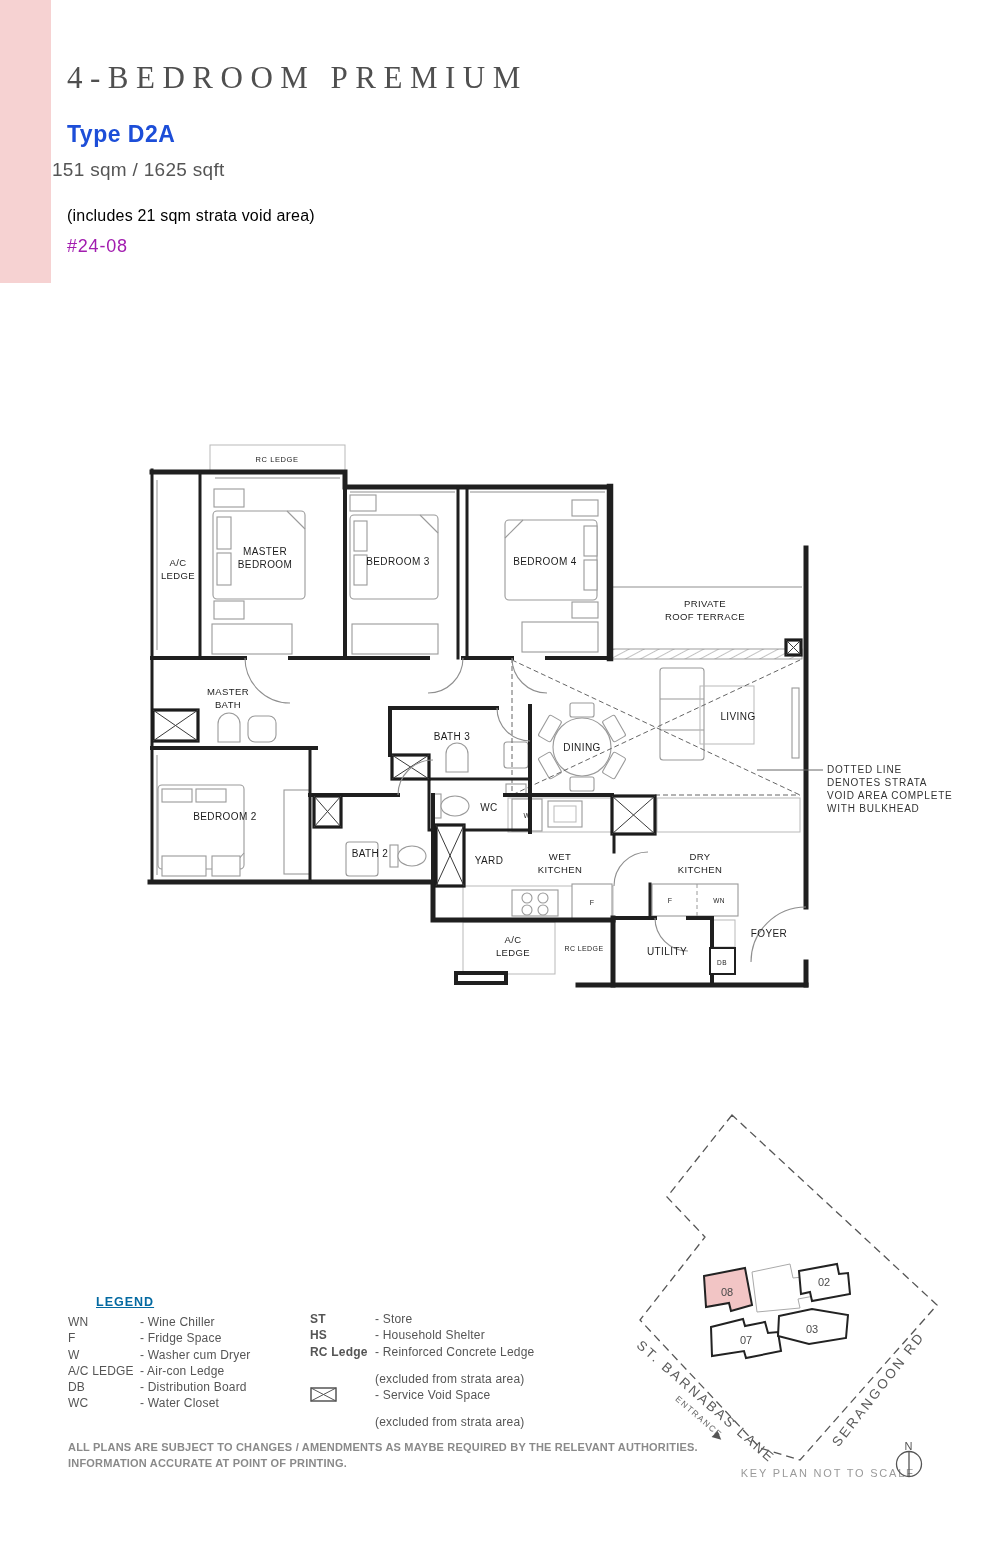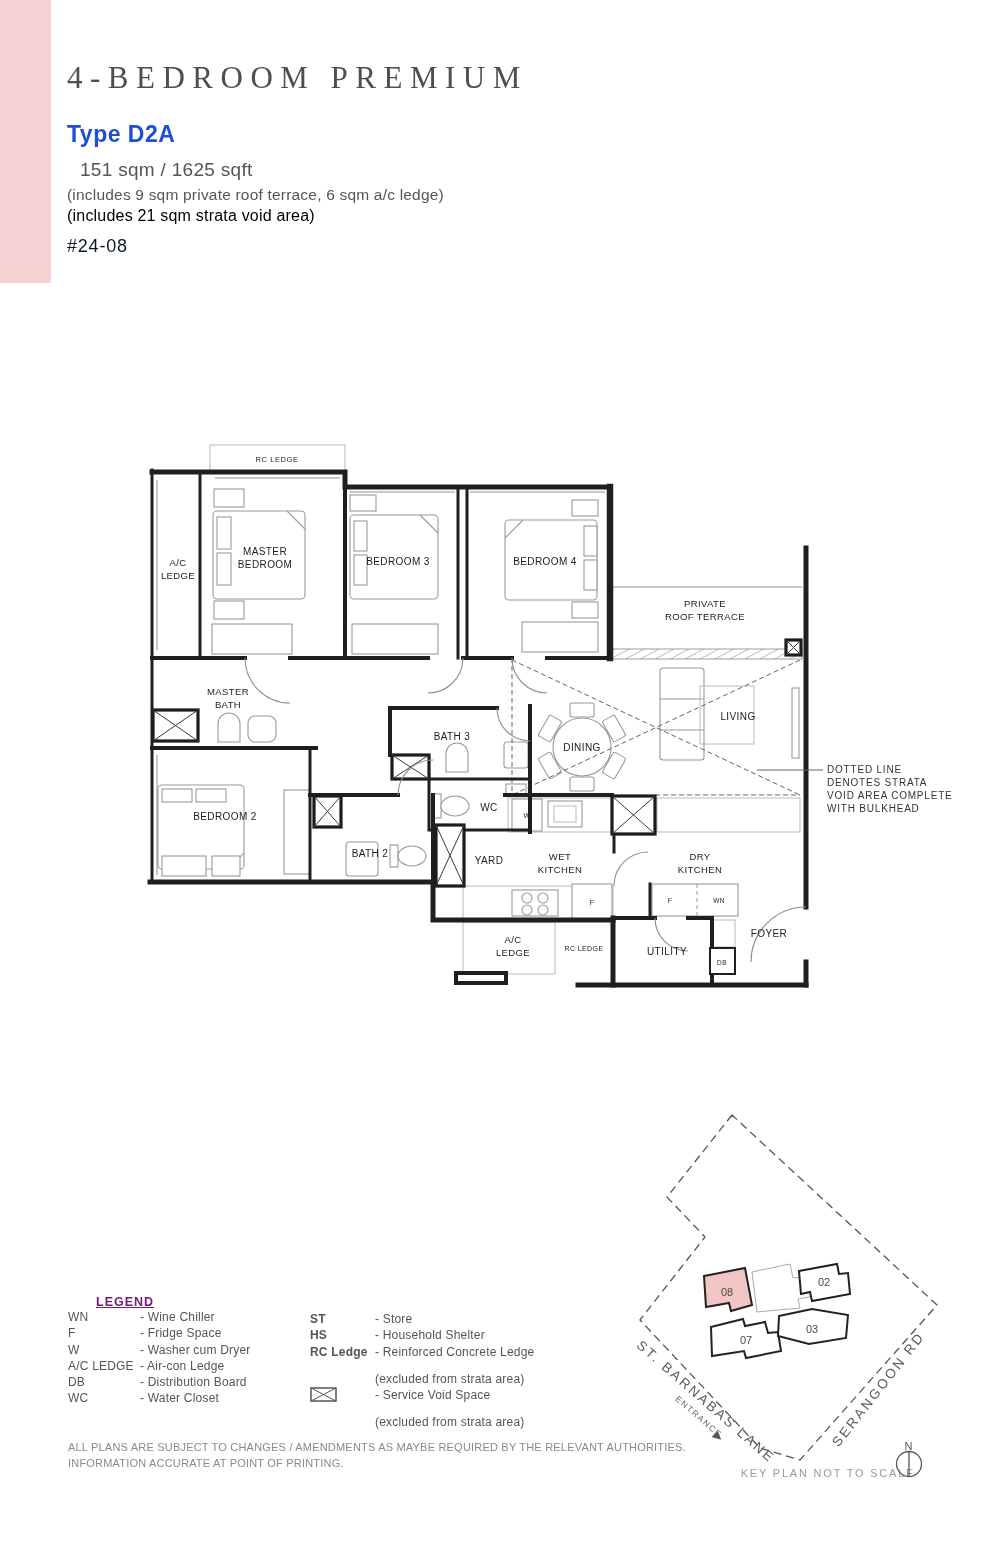--- a/index.html
+++ b/index.html
@@ -2,24 +2,24 @@
 <html><head>
 <meta charset="utf-8">
 <style>
   html,body{margin:0;padding:0;background:#fff;}
   .page{position:relative;width:1000px;height:1535px;background:#fff;overflow:hidden;
         font-family:"Liberation Sans",sans-serif;color:#444;}
   .pink-block{position:absolute;left:0;top:0;width:51px;height:283px;background:#f6d2d2;}
   .hdr-title{position:absolute;left:67px;top:60px;font-family:"Liberation Serif",serif;
         font-size:31px;font-weight:400;letter-spacing:7.5px;color:#4f4f4f;}
   .hdr-type{position:absolute;left:67px;top:121px;font-size:23px;font-weight:700;color:#1d4ed8;letter-spacing:.5px;}
-  .hdr-area{position:absolute;left:80px;top:159px;font-size:19px;color:#555;letter-spacing:.3px;}
+  .hdr-area{position:absolute;left:52px;top:159px;font-size:19px;color:#555;letter-spacing:.3px;}
   .hdr-note1{position:absolute;left:67px;top:186px;font-size:15.5px;color:#555;letter-spacing:.2px;}
   .hdr-note2{position:absolute;left:67px;top:207px;font-size:16px;color:#000000;letter-spacing:.2px;}
-  .hdr-unit{position:absolute;left:67px;top:236px;font-size:18px;color:#0f172a;letter-spacing:.8px;}
+  .hdr-unit{position:absolute;left:67px;top:236px;font-size:18px;color:#a21caf;letter-spacing:.8px;}
 
   svg{position:absolute;overflow:visible;}
   .wall{stroke:#1f1f1f;fill:none;stroke-linecap:square;}
   .w6{stroke-width:6.5;} .w5{stroke-width:5;} .w4{stroke-width:4;} .w3{stroke-width:3;}
   .thin{stroke:#8f8f8f;stroke-width:1;fill:none;}
   .furn{stroke:#9a9a9a;stroke-width:1.1;fill:#fff;}
   .lfurn{stroke:#b9b9b9;stroke-width:1;fill:none;}
   .arc{stroke:#8f8f8f;stroke-width:1.1;fill:none;}
   .dot{stroke:#666;stroke-width:1;fill:none;stroke-dasharray:5 3;}
   .vbox{stroke:#1c1c1c;stroke-width:3.2;fill:#fff;}
@@ -27,39 +27,38 @@
   .lbl{font-family:"Liberation Sans",sans-serif;font-size:10px;fill:#1c1c1c;text-anchor:middle;letter-spacing:.4px;}
   .s95{font-size:9.5px;} .s75{font-size:7.5px;letter-spacing:.6px;} .s7{font-size:7px;} .s65{font-size:6.5px;}
   .note{font-family:"Liberation Sans",sans-serif;font-size:10px;fill:#333;letter-spacing:.8px;}
   .kp-num{font-family:"Liberation Sans",sans-serif;font-size:11px;fill:#4a4a4a;text-anchor:middle;}
   .kp-road{font-family:"Liberation Sans",sans-serif;font-size:13.5px;fill:#5a5a5a;letter-spacing:2.5px;text-anchor:middle;}
   .kp-ent{font-family:"Liberation Sans",sans-serif;font-size:8.5px;fill:#666;letter-spacing:1.5px;text-anchor:middle;}
   .kp-note{font-family:"Liberation Sans",sans-serif;font-size:11px;fill:#9a9a9a;letter-spacing:1.8px;text-anchor:middle;}
   .kp-n{font-family:"Liberation Sans",sans-serif;font-size:11px;fill:#555;text-anchor:middle;letter-spacing:1px;}
 
   .legend{position:absolute;left:68px;top:1295px;font-size:12px;color:#555;letter-spacing:.2px;}
-  .legend .title{font-weight:700;color:#701a75;text-decoration:underline;letter-spacing:1px;font-size:12.5px;padding-left:28px;}
+  .legend .title{font-weight:700;color:#0369a1;text-decoration:underline;letter-spacing:1px;font-size:12.5px;margin-bottom:5px;padding-left:28px;}
   .lrow{display:flex;line-height:16.3px;}
   .lrow .abbr{width:72px;flex:none;}
   .legend2{position:absolute;left:310px;top:1311px;font-size:12px;color:#555;letter-spacing:.2px;}
   .legend2 .lrow .abbr{width:65px;flex:none;font-weight:bold;}
   .sub2{padding-left:65px;line-height:16.3px;margin-top:11px;}
   .svicon{display:inline-block;vertical-align:-2px;}
-  .disclaimer{position:absolute;left:68px;top:1440px;font-size:11px;line-height:15.5px;color:#8a8a8a;letter-spacing:.2px;}
+  .disclaimer{position:absolute;left:68px;top:1440px;font-size:11px;line-height:15.5px;color:#8a8a8a;letter-spacing:.2px;font-weight:bold;}
 </style>
 </head>
 <body>
 
 <div class="page">
   <div class="pink-block"></div>
 
   <div class="hdr-title">4-BEDROOM PREMIUM</div>
   <div class="hdr-type">Type D2A</div>
   <div class="hdr-area">151 sqm / 1625 sqft</div>
-  <div class="hdr-note1">(includes 9 sqm private roof terrace, 6 sqm a/c ledge)</div>
   <div class="hdr-note2">(includes 21 sqm strata void area)</div>
   <div class="hdr-unit">#24-08</div>
 
   <svg style="left:120px;top:430px;" width="880" height="600" viewBox="120 430 880 600">
     <defs>
       <pattern id="hatch" width="7" height="7" patternUnits="userSpaceOnUse" patternTransform="rotate(62)">
         <line x1="0" y1="0" x2="0" y2="7" stroke="#8f8f8f" stroke-width="1.1"></line>
       </pattern>
     </defs>
 

